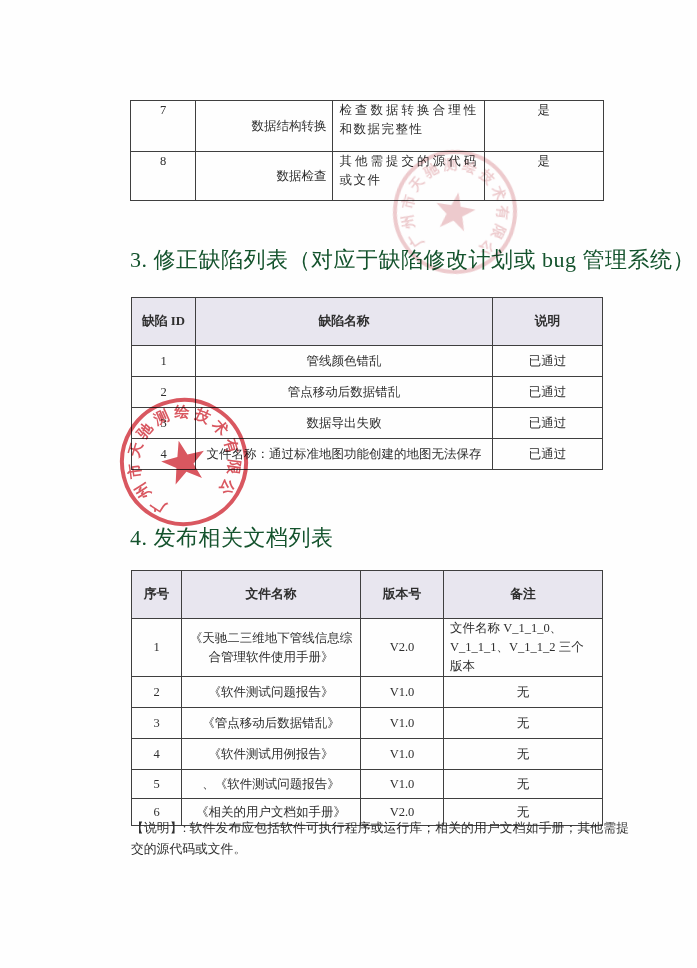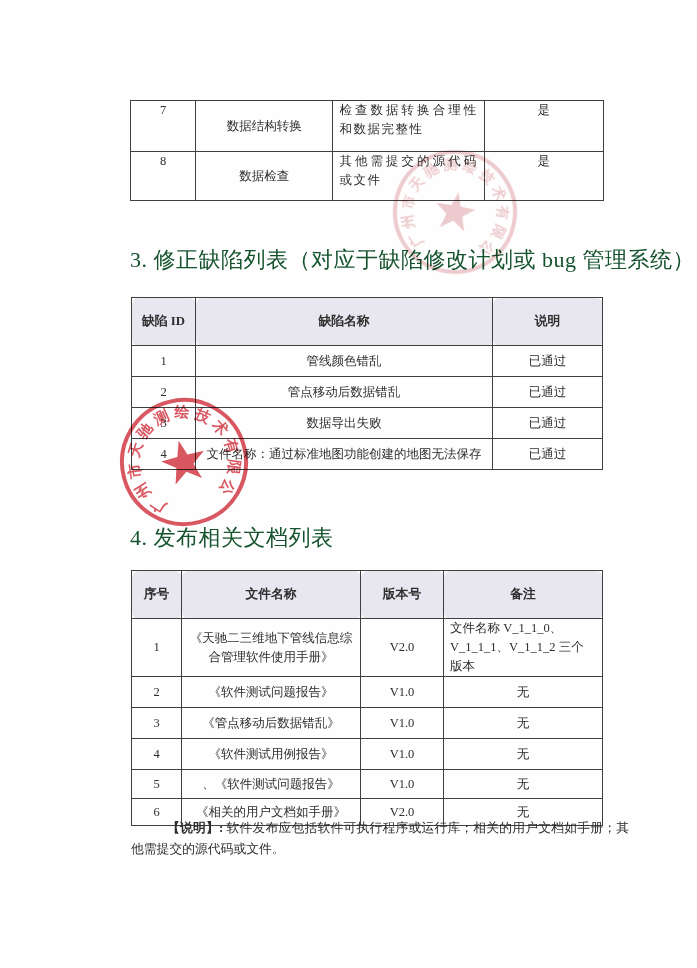--- a/index.html
+++ b/index.html
@@ -12,34 +12,34 @@
     white-space:nowrap;
   }
   table.tbl{
     position:absolute;border-collapse:collapse;table-layout:fixed;
     font-size:12.5px;color:#2e2e2e;
   }
   table.tbl td,table.tbl th{
     border:1px solid #3f3f3f;overflow:hidden;padding:0 6px;
     font-weight:normal;line-height:19px;
   }
-  table.tbl th{background:#e8e6ef;font-weight:bold;text-align:center;vertical-align:middle;font-size:12.8px;border-radius:7px;}
+  table.tbl th{background:#e8e6ef;font-weight:bold;text-align:center;vertical-align:middle;font-size:12.8px;}
   td.ctr{text-align:center;vertical-align:middle;}
-  td.lft{text-align:center;vertical-align:middle;padding-left:10px;}
+  td.lft{text-align:right;vertical-align:middle;padding-left:10px;}
   td.desc{
     text-align:justify;vertical-align:top;padding:6px 8px 0 8px;letter-spacing:1.5px;
   }
   td.topc{text-align:center;vertical-align:top;padding-top:7px;}
   td.rmk-left{text-align:left;vertical-align:middle;padding:3px 6px;line-height:18px;}
   td.name2{line-height:18px;}
   .footnote{
     position:absolute;left:131px;top:818px;width:498px;font-size:12.8px;line-height:21px;
     color:#2e2e2e;text-align:justify;
   }
-  .footnote b{font-weight:bold;margin-left:36px;}
+  .footnote b{font-weight:normal;}
   .stamp{position:absolute;mix-blend-mode:multiply;pointer-events:none;}
   .stamp-clear{left:114px;top:392px;transform:rotate(-14deg);opacity:0.9;}
   .stamp-faint{left:385px;top:142px;transform:rotate(10deg);opacity:0.36;filter:blur(0.7px);}
 </style>
 </head>
 <body>
 
 <div class="page">
 
   <table class="tbl" style="left:130px;top:100px;width:474px">

